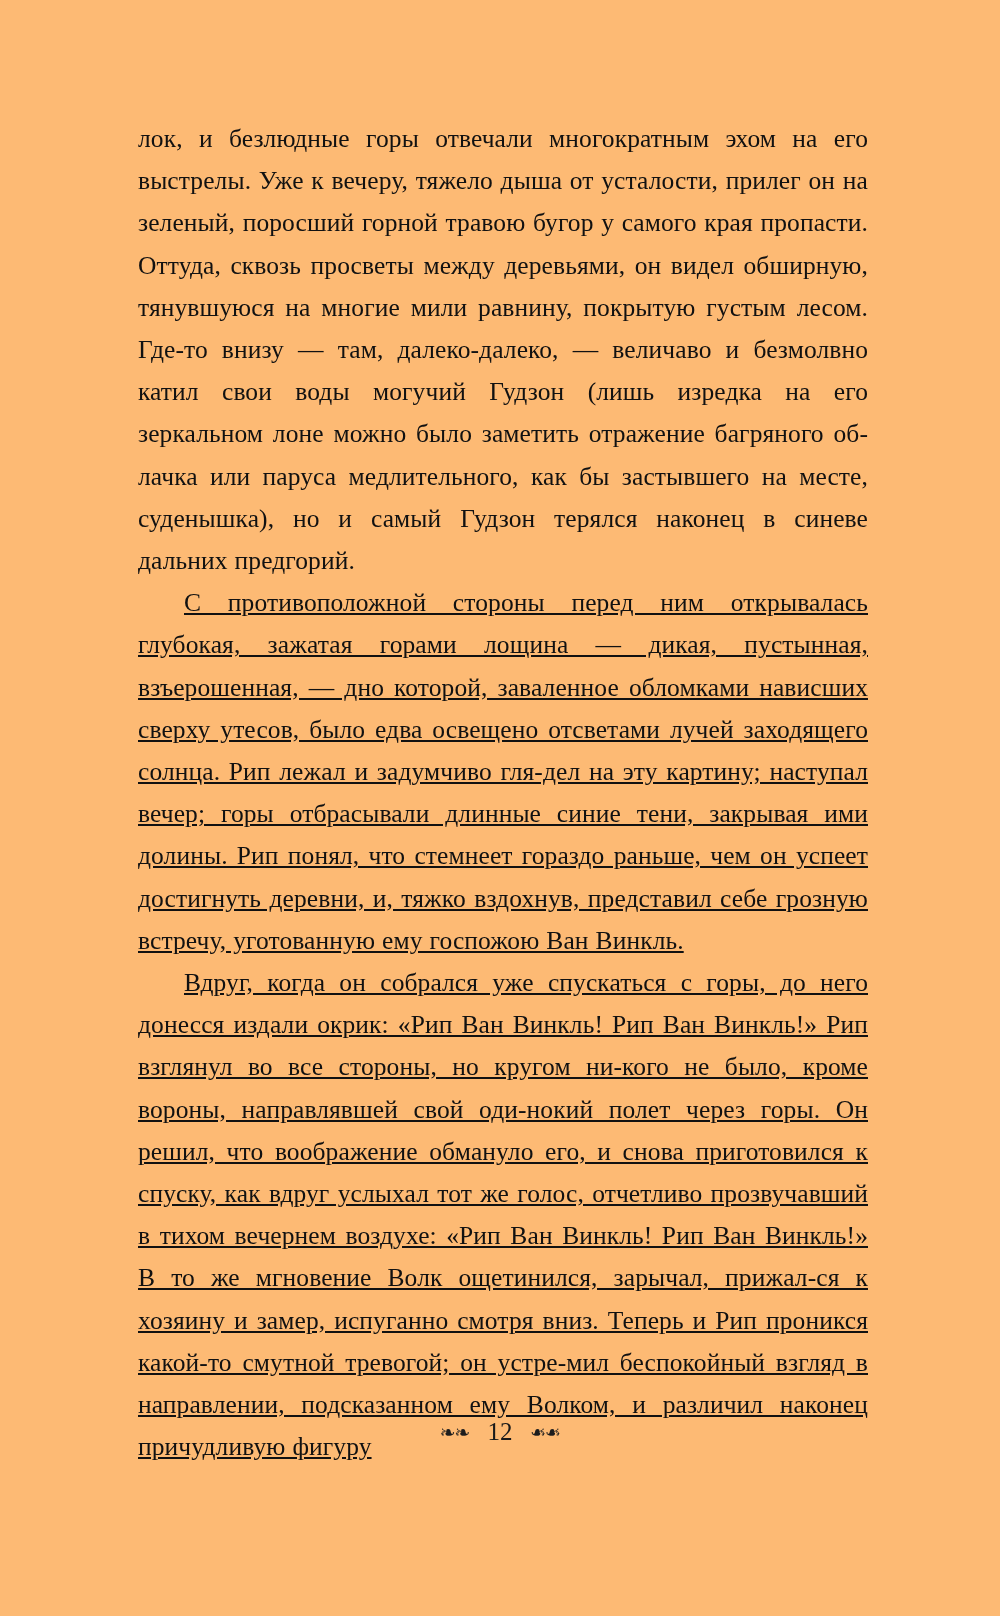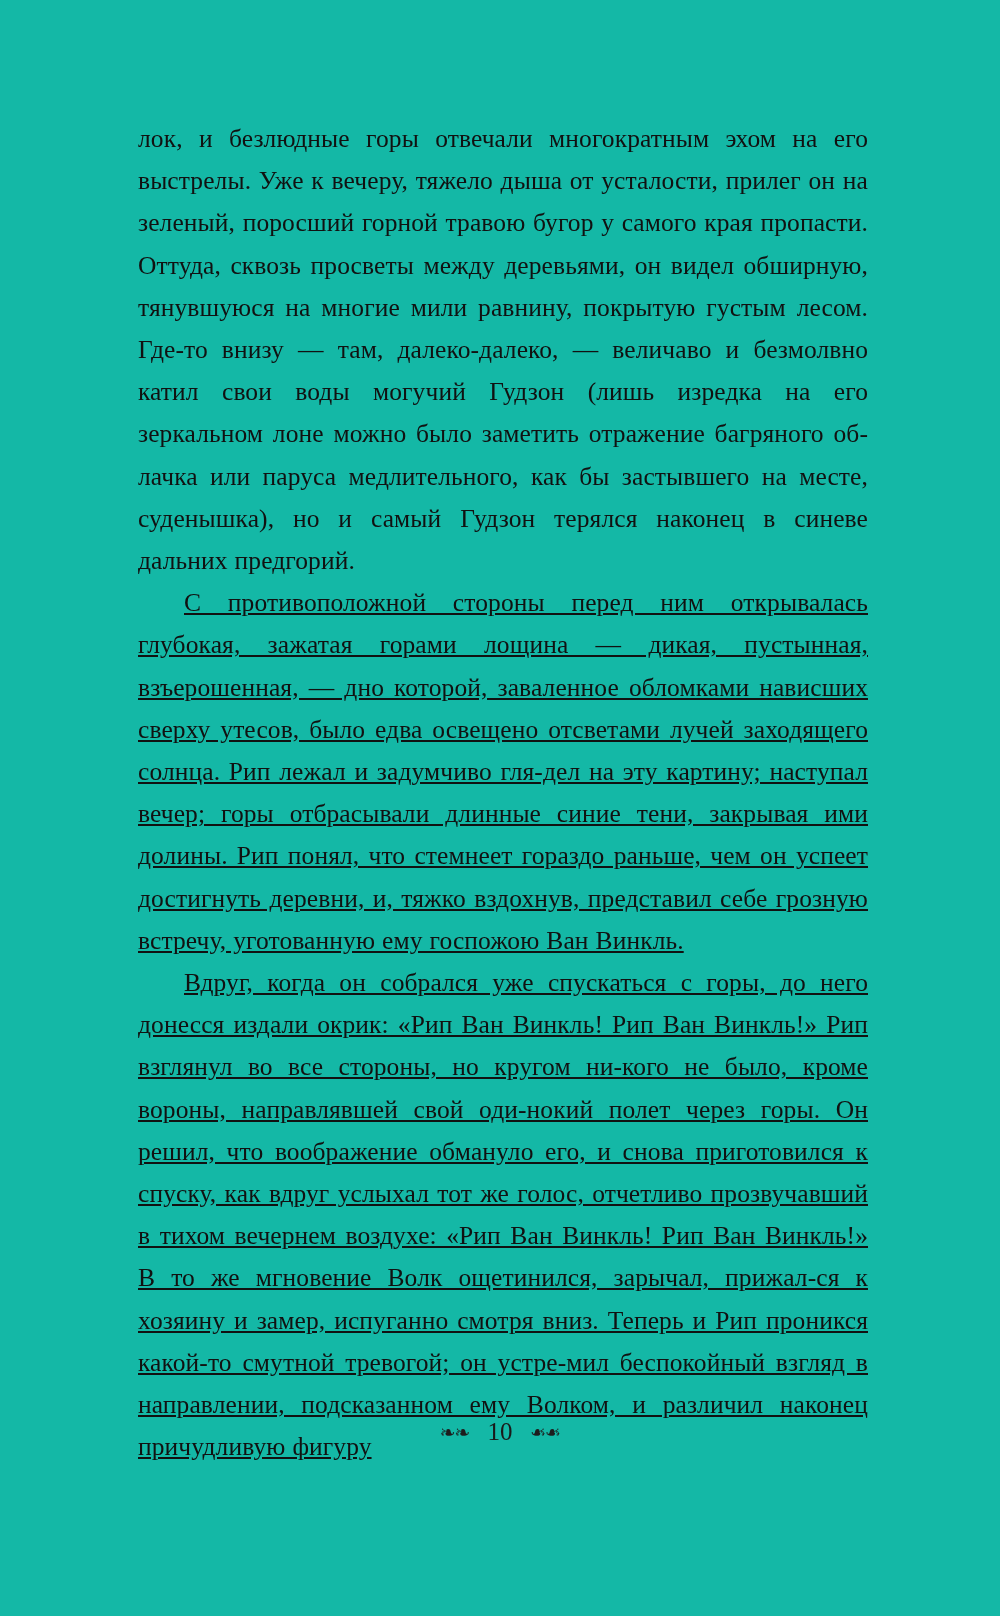--- a/index.html
+++ b/index.html
@@ -14,21 +14,21 @@
     font-family: "Liberation Serif", serif;
     color: #111111;
     overflow: hidden;
   }
   .page {
     position: absolute;
     left: 0;
     top: 0;
     width: 1000px;
     height: 1616px;
-    background: #14b8a6;
+    background: #fdba74;
   }
   .text-block {
     position: absolute;
     left: 138px;
     top: 118px;
     width: 730px;
   }
   .para {
     margin: 0;
     font-size: 25.5px;
@@ -76,17 +76,17 @@
 <div class="page">
 
   <div class="text-block">
     <p class="para">лок, и безлюдные горы отвечали многократным эхом на его выстрелы. Уже к вечеру, тяжело дыша от усталости, прилег он на зеленый, поросший горной травою бугор у самого края пропасти. Оттуда, сквозь просветы между деревьями, он видел обширную, тянувшуюся на многие мили равнину, покрытую густым лесом. Где-то внизу — там, далеко-далеко, — величаво и безмолвно катил свои воды могучий Гудзон (лишь изредка на его зеркальном лоне можно было заметить отражение багряного об-лачка или паруса медлительного, как бы застывшего на месте, суденышка), но и самый Гудзон терялся наконец в синеве дальних предгорий.</p>
     <p class="para indent">С противоположной стороны перед ним открывалась глубокая, зажатая горами лощина — дикая, пустынная, взъерошенная, — дно которой, заваленное обломками нависших сверху утесов, было едва освещено отсветами лучей заходящего солнца. Рип лежал и задумчиво гля-дел на эту картину; наступал вечер; горы отбрасывали длинные синие тени, закрывая ими долины. Рип понял, что стемнеет гораздо раньше, чем он успеет достигнуть деревни, и, тяжко вздохнув, представил себе грозную встречу, уготованную ему госпожою Ван Винкль.</p>
     <p class="para indent">Вдруг, когда он собрался уже спускаться с горы, до него донесся издали окрик: «Рип Ван Винкль! Рип Ван Винкль!» Рип взглянул во все стороны, но кругом ни-кого не было, кроме вороны, направлявшей свой оди-нокий полет через горы. Он решил, что воображение обмануло его, и снова приготовился к спуску, как вдруг услыхал тот же голос, отчетливо прозвучавший в тихом вечернем воздухе: «Рип Ван Винкль! Рип Ван Винкль!» В то же мгновение Волк ощетинился, зарычал, прижал-ся к хозяину и замер, испуганно смотря вниз. Теперь и Рип проникся какой-то смутной тревогой; он устре-мил беспокойный взгляд в направлении, подсказанном ему Волком, и различил наконец причудливую фигуру</p>
   </div>
 
   <div class="footer">
     <span class="orn left">❧❧</span>
-    <span class="pagenum">10</span>
+    <span class="pagenum">12</span>
     <span class="orn right">❧❧</span>
   </div>
 
 </div>
 
 </body></html>

